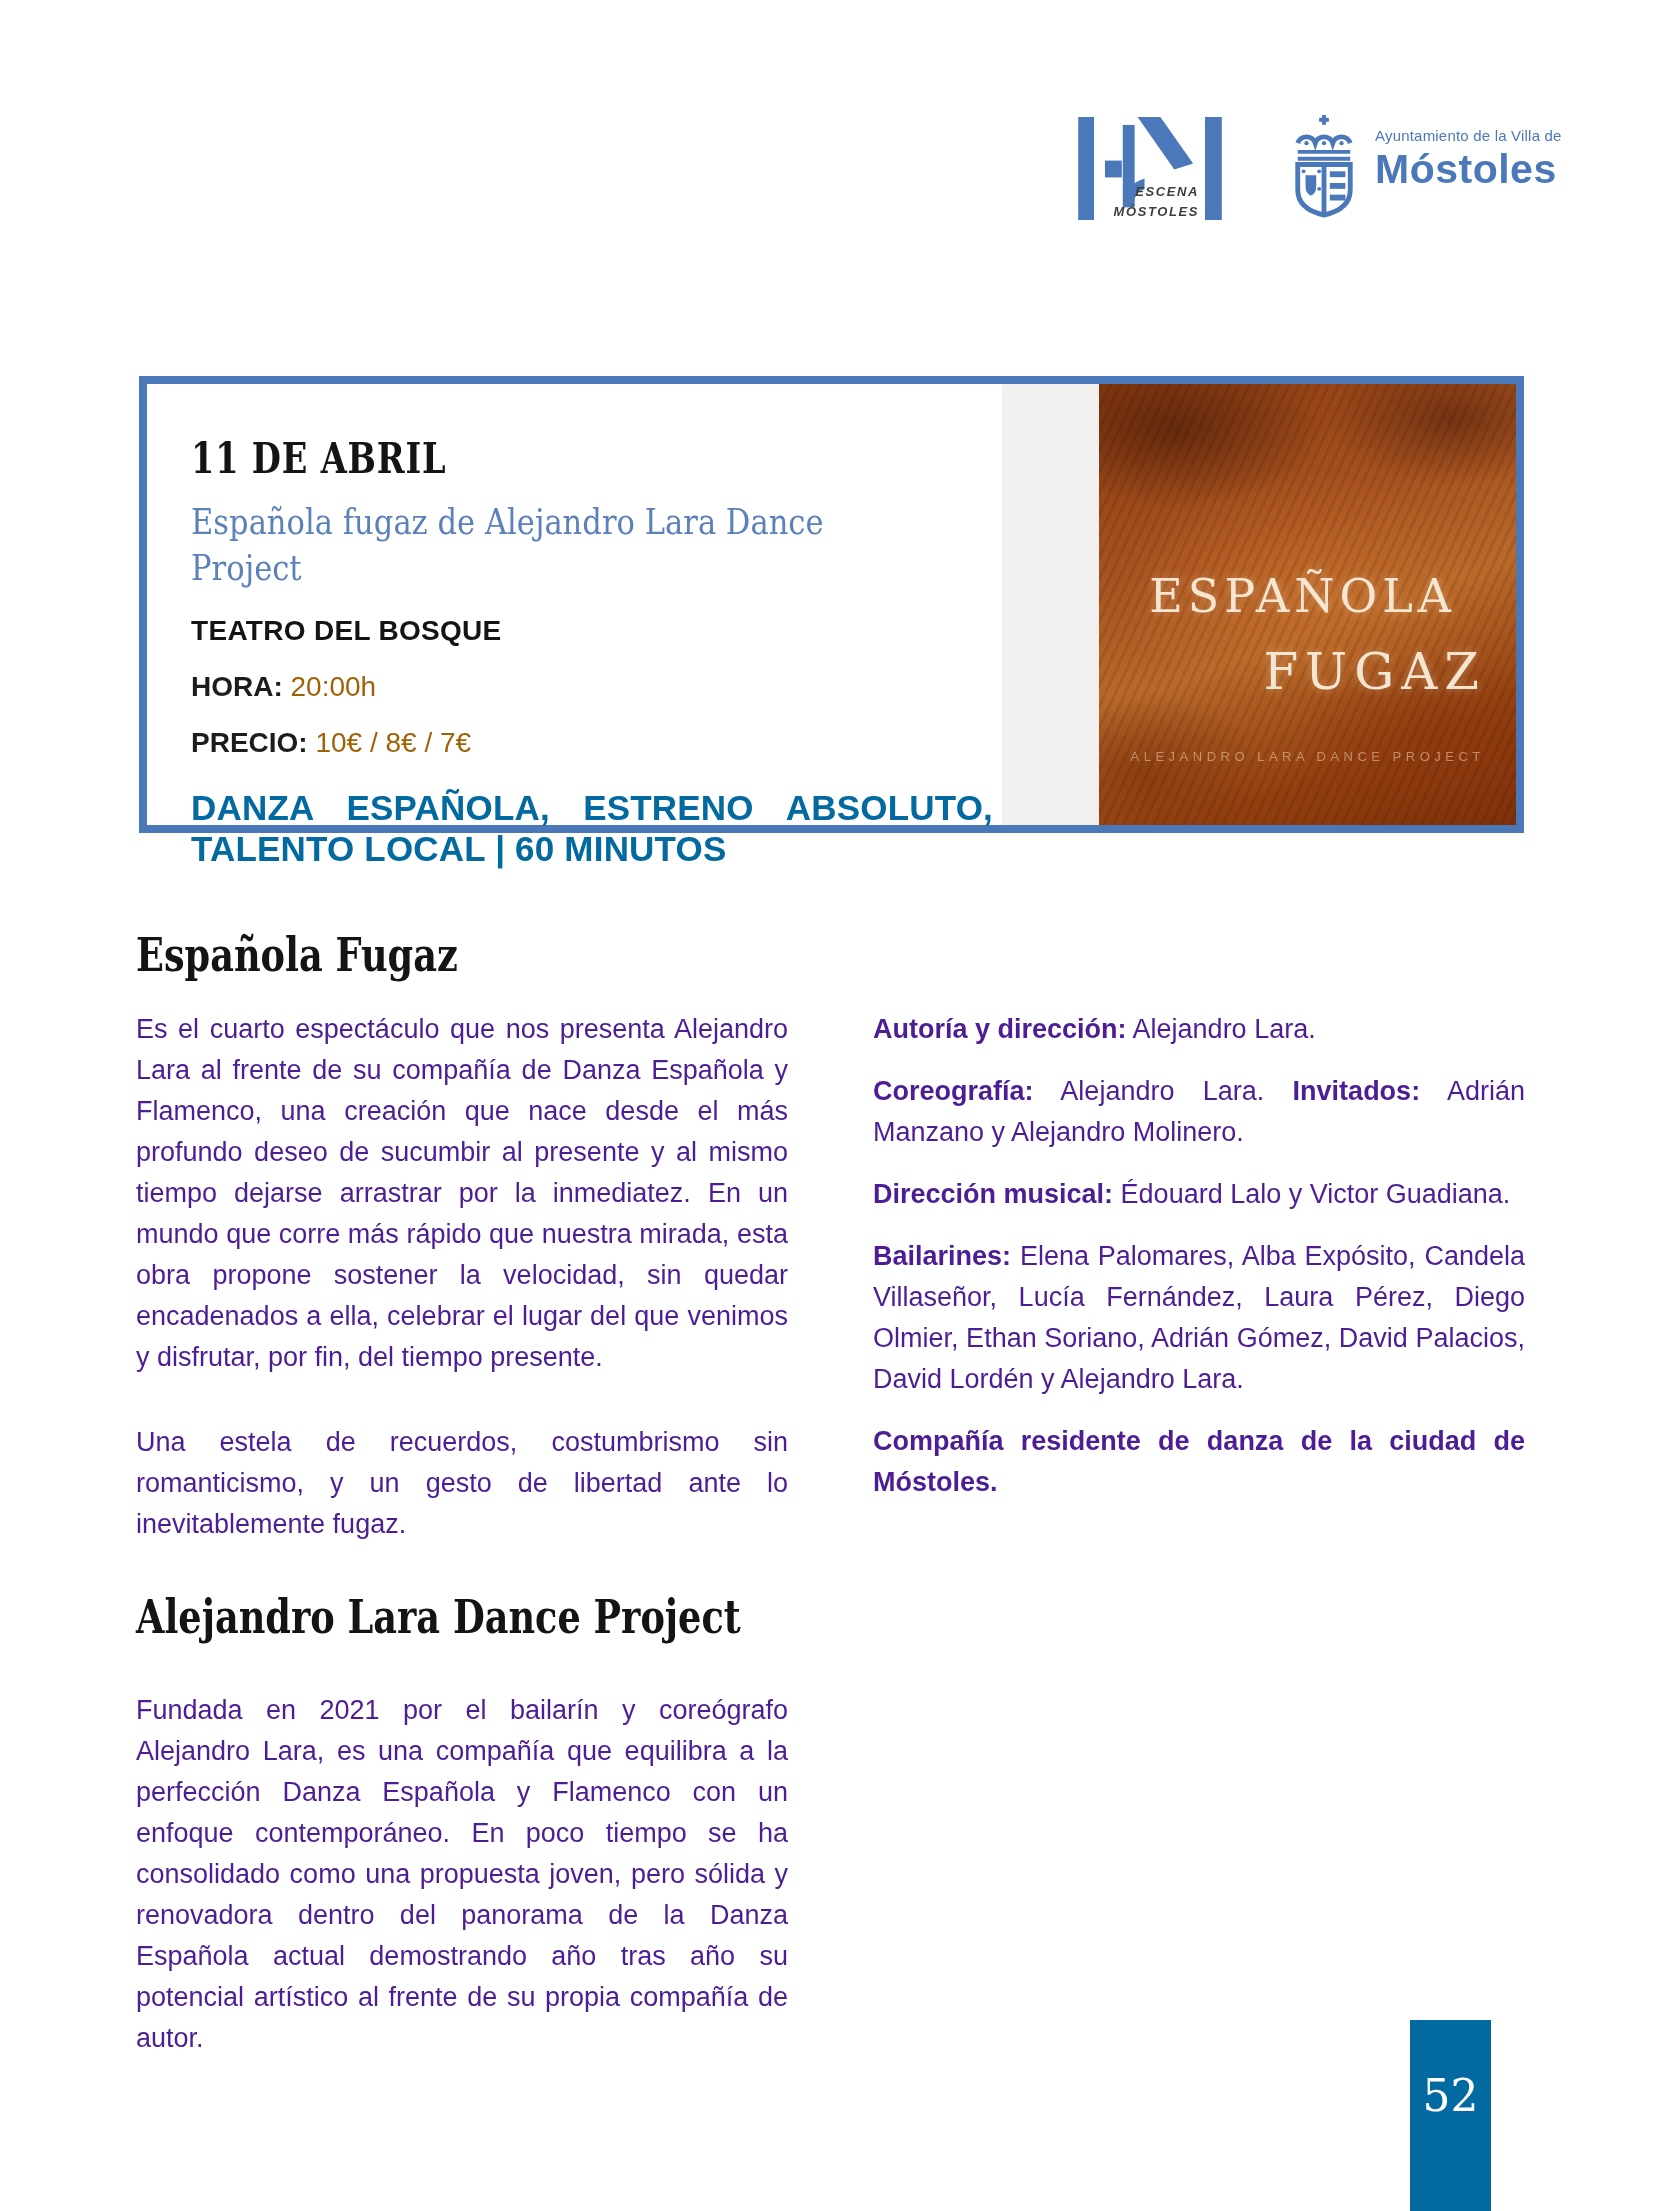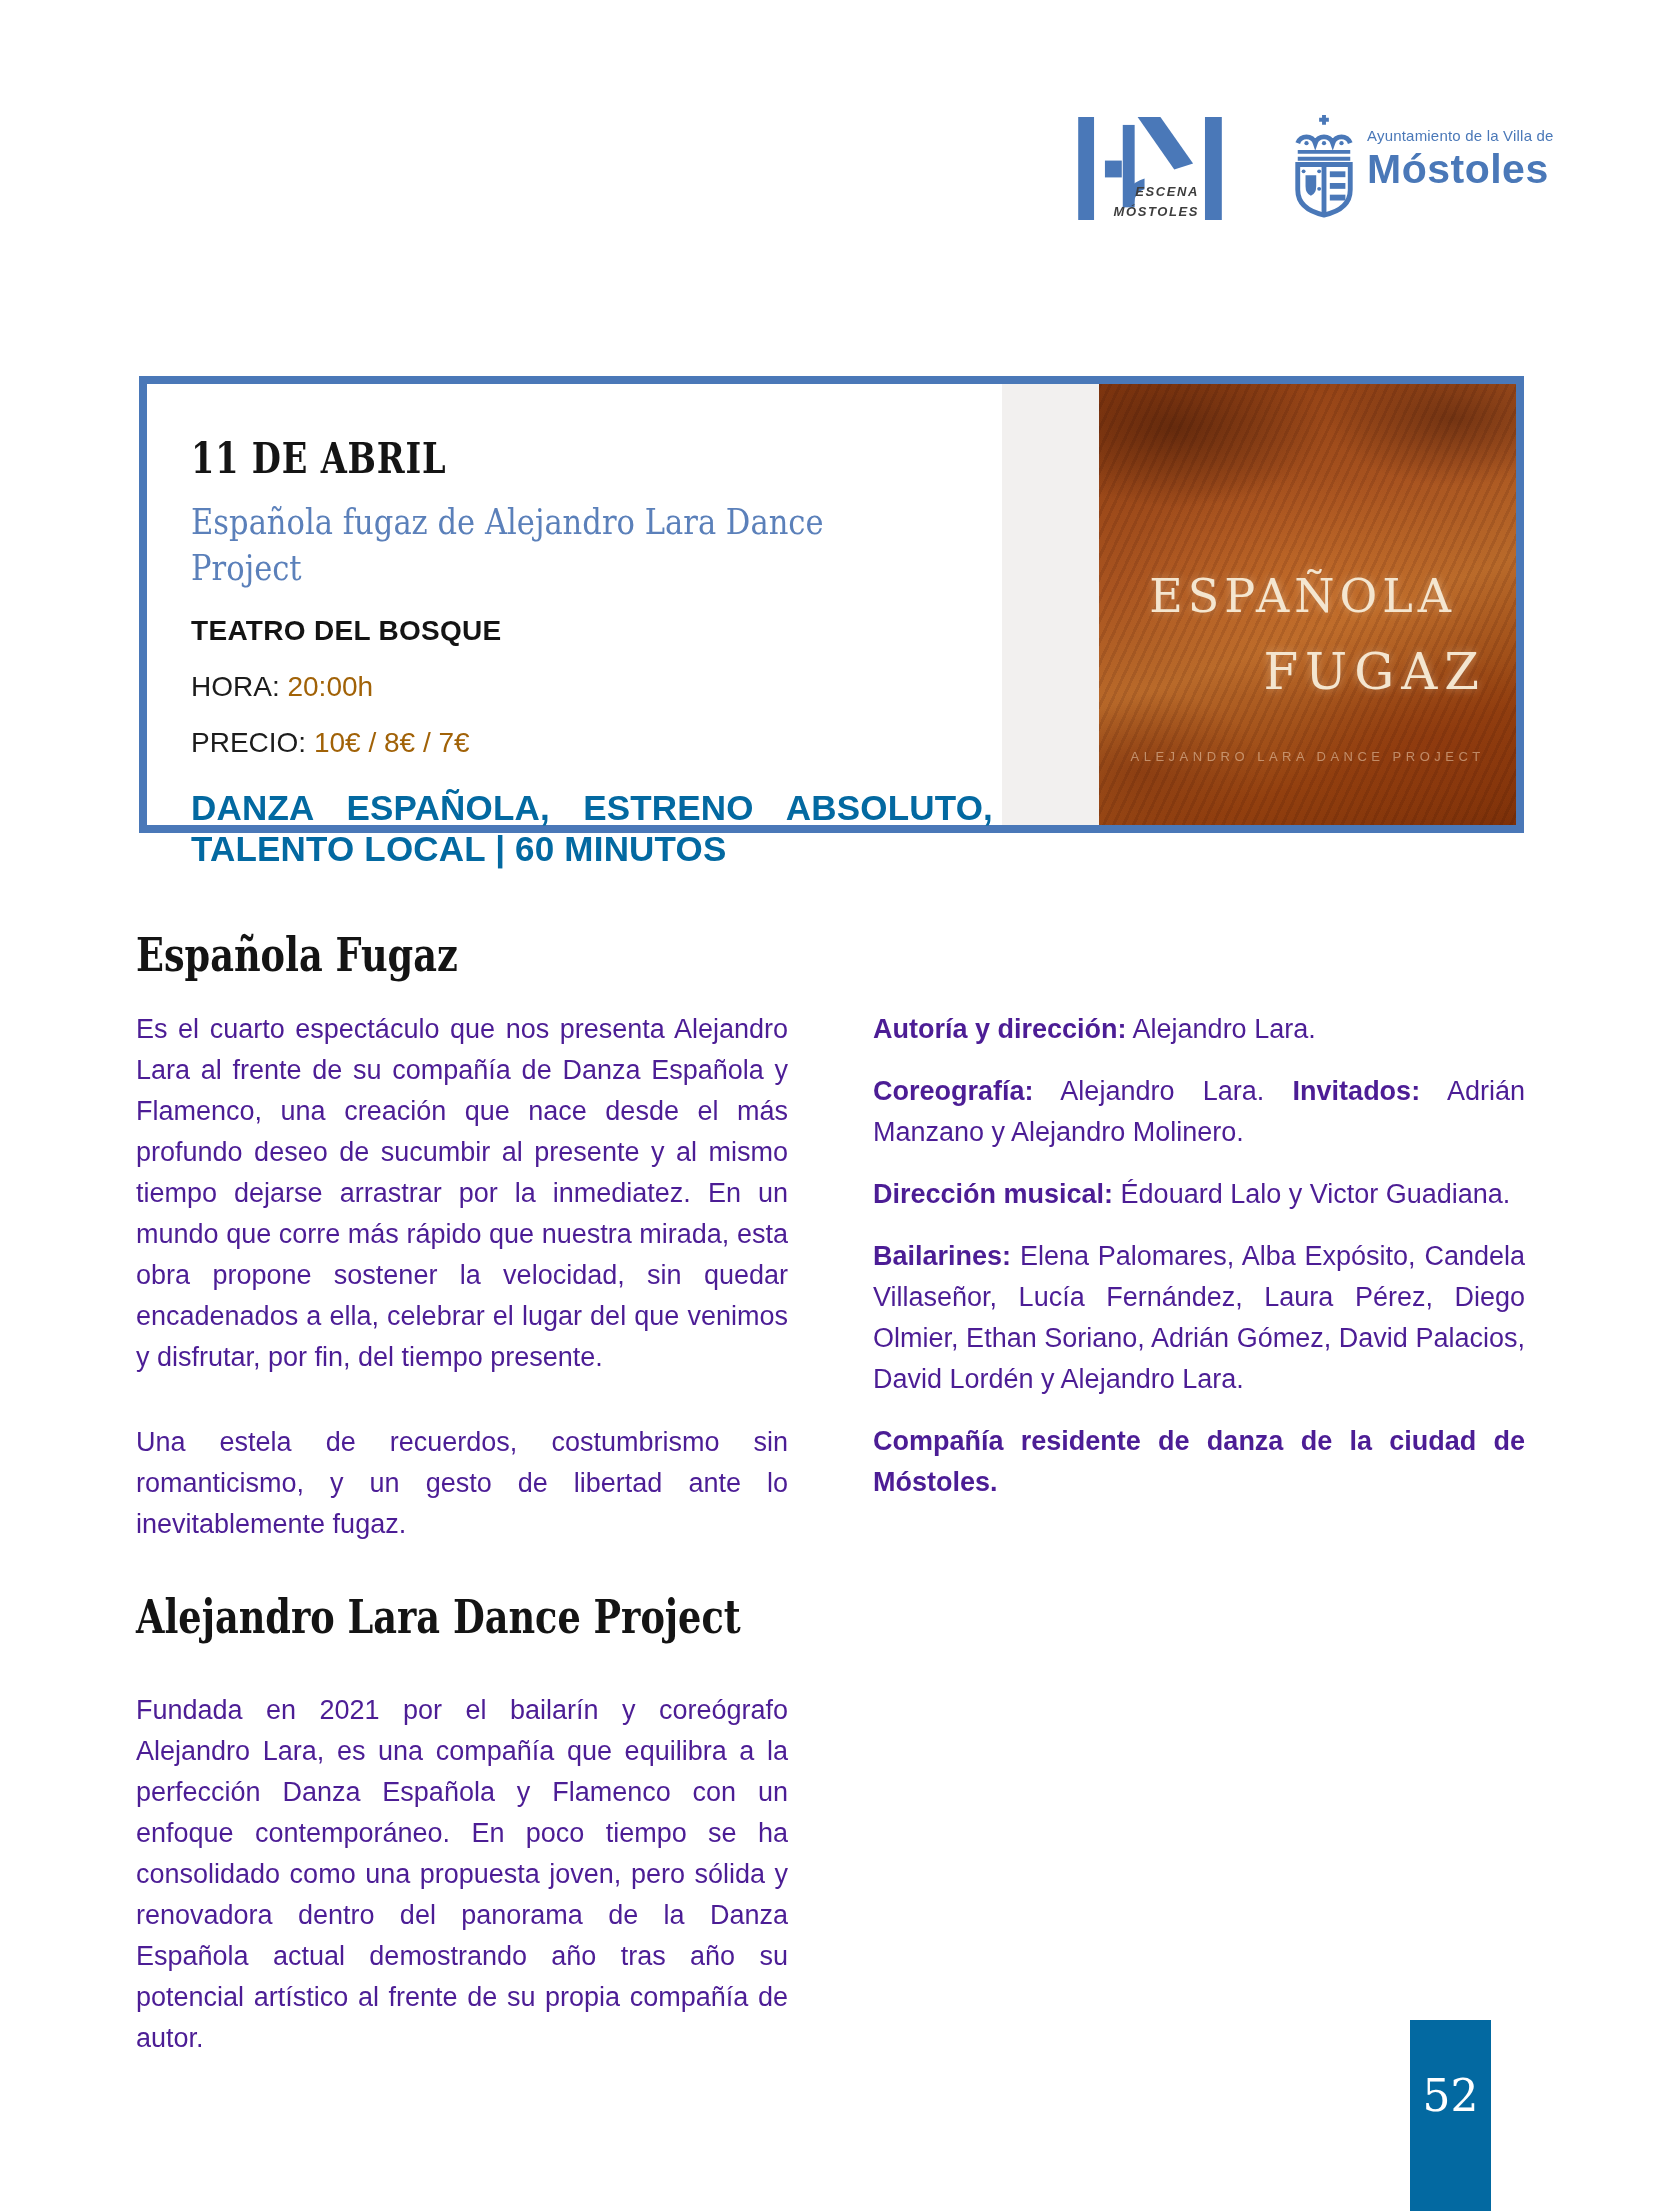--- a/index.html
+++ b/index.html
@@ -6,37 +6,37 @@
   .page{
     position:relative;width:1659px;height:2212px;background:#ffffff;overflow:hidden;
     font-family:"Liberation Sans",sans-serif;color:#1c1c1c;
   }
   
   .logos{position:absolute;left:1070px;top:117px;display:flex;gap:58px;align-items:flex-start;}
   .em-logo{position:relative;width:161px;height:103px;font-style:italic;}
   .em-logo svg{position:absolute;left:0;top:0;}
   .em-text{position:absolute;right:32px;bottom:-2px;text-align:right;
     font-size:13px;font-weight:bold;letter-spacing:1.6px;color:#3d3d3d;line-height:1.55;}
-  .ayto-logo{display:flex;gap:8px;align-items:flex-start;margin-top:-6px;justify-content:space-between;}
+  .ayto-logo{display:flex;gap:16px;align-items:flex-start;margin-top:-6px;justify-content:space-between;}
   .ayto-text{padding-top:16px;color:#4a78b8;}
   .ayto-small{font-size:15px;letter-spacing:0.2px;}
   .ayto-big{font-size:41px;font-weight:bold;letter-spacing:0.5px;margin-top:2px;}
   
   .event-card{
     position:absolute;left:139px;top:376px;width:1385px;height:457px;
     border:8px solid #4a78b8;box-sizing:border-box;background:#ffffff;display:flex;
   }
   .card-content{width:856px;box-sizing:border-box;padding:50px 0 0 44px;}
   .card-date{font-family:"DejaVu Serif",serif;font-weight:bold;font-size:42px;color:#141414;
     margin:0;transform:scaleX(0.8);transform-origin:left;display:block;letter-spacing:1px;}
   .card-title{font-family:"DejaVu Serif",serif;font-weight:normal;font-size:36px;color:#5b80ba;
     line-height:46px;margin:16px 0 0 0;width:786px;transform:scaleX(0.85);transform-origin:left;}
   .card-venue{font-size:28px;font-weight:bold;color:#141414;margin-top:24px;letter-spacing:0.3px;}
   .card-row{font-size:28px;margin-top:24px;}
-  .card-row .lbl{font-weight:normal;}
+  .card-row .lbl{font-weight:bold;}
   .card-row .val{font-weight:normal;color:#a16207;}
   .card-tags{font-size:35px;font-weight:bold;color:#0369a1;width:802px;margin-top:28px;
     text-align:justify;line-height:41px;letter-spacing:0.2px;}
   .card-divider{width:97px;background:#f2f0ef;height:100%;}
   .poster{
     position:relative;width:417px;height:100%;box-sizing:border-box;overflow:hidden;
     background:
       radial-gradient(ellipse 60% 30% at 18% 10%, rgba(62,22,6,.55), transparent 60%),
       radial-gradient(ellipse 50% 25% at 85% 8%, rgba(70,26,8,.5), transparent 60%),
       radial-gradient(ellipse 70% 40% at 50% 46%, rgba(205,115,44,.5), transparent 65%),

